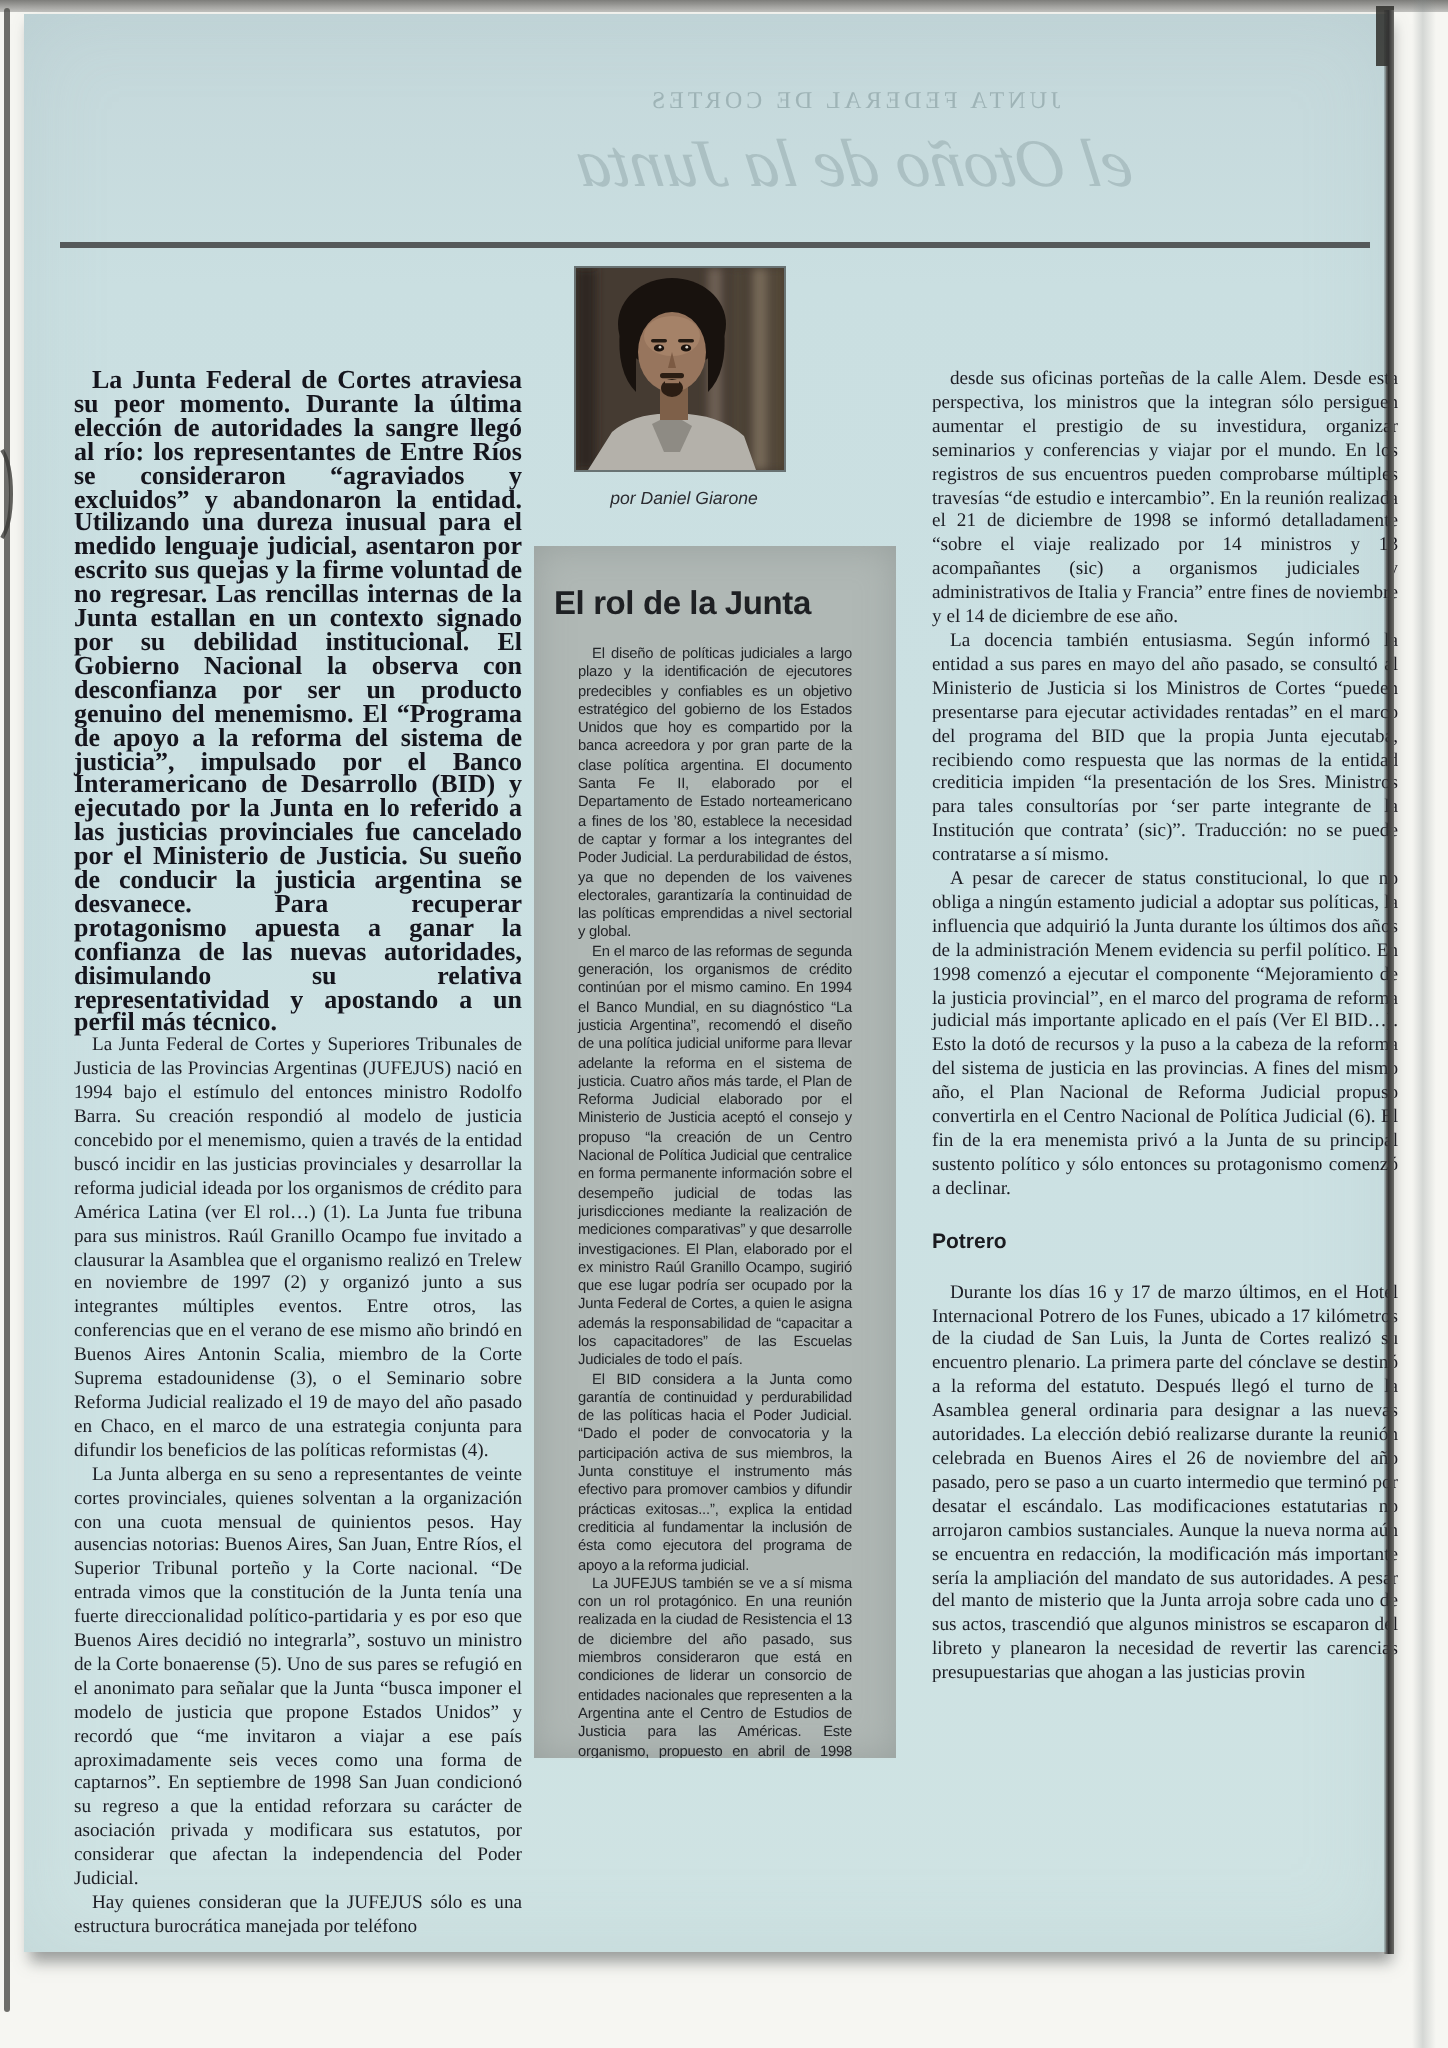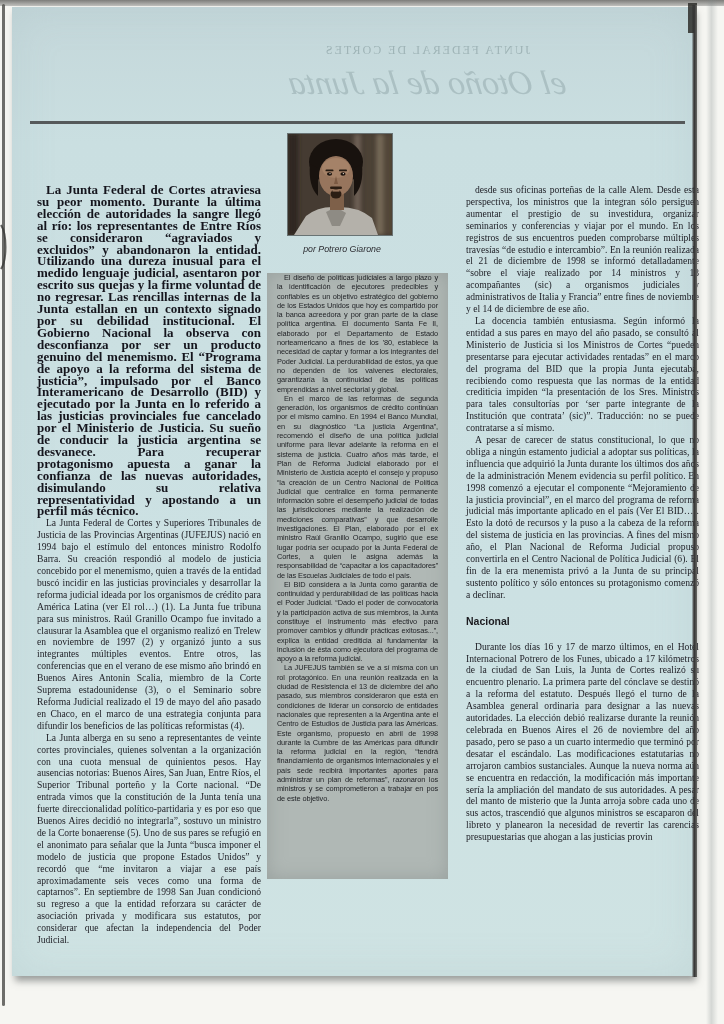--- a/index.html
+++ b/index.html
@@ -84,21 +84,21 @@
     position:absolute; left:255px; top:266px; width:181px; height:606px;
     background:#b0b8b5; overflow:hidden;
     box-shadow:inset 0 0 18px rgba(130,138,135,.5);
   }
   .sidebar-title {
     font-family:"Liberation Sans", sans-serif; font-weight:bold;
     font-size:16.5px; letter-spacing:-.2px; color:#1e2023;
     padding:20px 10px 10px 10px;
   }
   .sidebar-body {
-    padding:0 10px; text-align:justify;
+    padding:0 22px; text-align:justify;
     font-family:"Liberation Sans", sans-serif;
     font-size:7.4px; line-height:9.3px; letter-spacing:-.1px; color:#222428;
   }
   .sidebar-body p { text-indent:7px; }
 </style>
 </head>
 <body>
 
 <div class="scan">
 
@@ -112,20 +112,21 @@
       <div class="bleed-line1">JUNTA FEDERAL DE CORTES</div>
       <div class="bleed-line2">el Otoño de la Junta</div>
     </div>
 
     <div class="top-rule"></div>
 
     <div class="col col-left">
         <p>La Junta Federal de Cortes atraviesa su peor momento. Durante la última elección de autoridades la sangre llegó al río: los representantes de Entre Ríos se consideraron “agraviados y excluidos” y abandonaron la entidad. Utilizando una dureza inusual para el medido lenguaje judicial, asentaron por escrito sus quejas y la firme voluntad de no regresar. Las rencillas internas de la Junta estallan en un contexto signado por su debilidad institucional. El Gobierno Nacional la observa con desconfianza por ser un producto genuino del menemismo. El “Programa de apoyo a la reforma del sistema de justicia”, impulsado por el Banco Interamericano de Desarrollo (BID) y ejecutado por la Junta en lo referido a las justicias provinciales fue cancelado por el Ministerio de Justicia. Su sueño de conducir la justicia argentina se desvanece. Para recuperar protagonismo apuesta a ganar la confianza de las nuevas autoridades, disimulando su relativa representatividad y apostando a un perfil más técnico.</p>
         <p>La Junta Federal de Cortes y Superiores Tribunales de Justicia de las Provincias Argentinas (JUFEJUS) nació en 1994 bajo el estímulo del entonces ministro Rodolfo Barra. Su creación respondió al modelo de justicia concebido por el menemismo, quien a través de la entidad buscó incidir en las justicias provinciales y desarrollar la reforma judicial ideada por los organismos de crédito para América Latina (ver El rol…) (1). La Junta fue tribuna para sus ministros. Raúl Granillo Ocampo fue invitado a clausurar la Asamblea que el organismo realizó en Trelew en noviembre de 1997 (2) y organizó junto a sus integrantes múltiples eventos. Entre otros, las conferencias que en el verano de ese mismo año brindó en Buenos Aires Antonin Scalia, miembro de la Corte Suprema estadounidense (3), o el Seminario sobre Reforma Judicial realizado el 19 de mayo del año pasado en Chaco, en el marco de una estrategia conjunta para difundir los beneficios de las políticas reformistas (4).</p>
         <p>La Junta alberga en su seno a representantes de veinte cortes provinciales, quienes solventan a la organización con una cuota mensual de quinientos pesos. Hay ausencias notorias: Buenos Aires, San Juan, Entre Ríos, el Superior Tribunal porteño y la Corte nacional. “De entrada vimos que la constitución de la Junta tenía una fuerte direccionalidad político-partidaria y es por eso que Buenos Aires decidió no integrarla”, sostuvo un ministro de la Corte bonaerense (5). Uno de sus pares se refugió en el anonimato para señalar que la Junta “busca imponer el modelo de justicia que propone Estados Unidos” y recordó que “me invitaron a viajar a ese país aproximadamente seis veces como una forma de captarnos”. En septiembre de 1998 San Juan condicionó su regreso a que la entidad reforzara su carácter de asociación privada y modificara sus estatutos, por considerar que afectan la independencia del Poder Judicial.</p>
+        <p>Hay quienes consideran que la JUFEJUS sólo es una estructura burocrática manejada por teléfono</p>
       </div>
 
     <div class="photo">
       <svg width="104" height="101" viewBox="0 0 104 101">
         <defs>
           <filter id="blur1">
               <feGaussianBlur stdDeviation="2.2"></feGaussianBlur>
             </filter>
         </defs>
         <rect x="0" y="0" width="104" height="101" fill="#453b32"></rect>
@@ -155,38 +156,39 @@
         <circle cx="55.4" cy="39.6" r="0.7" fill="#d9d2c8"></circle>
         <rect x="37.5" y="35.5" width="8" height="1.8" rx="0.9" fill="#241a12"></rect>
         <rect x="51" y="35.5" width="8" height="1.8" rx="0.9" fill="#241a12"></rect>
 
         <path d="M48,42 L46,50 L50,50 Z" fill="#7c5a43"></path>
         <rect x="42" y="52.5" width="12" height="2.6" rx="1.3" fill="#2b1d13"></rect>
         <ellipse cx="48" cy="60" rx="5.5" ry="4.5" fill="#2b1d13"></ellipse>
         <rect x="44.5" y="56" width="7" height="1.6" fill="#97755d"></rect>
       </svg>
     </div>
-    <div class="caption">por Potrero Giarone</div>
+    <div class="caption">por Daniel Giarone</div>
 
     <div class="sidebar-box">
+      <div class="sidebar-title">El rol de la Junta</div>
       <div class="sidebar-body">
           <p>El diseño de políticas judiciales a largo plazo y la identificación de ejecutores predecibles y confiables es un objetivo estratégico del gobierno de los Estados Unidos que hoy es compartido por la banca acreedora y por gran parte de la clase política argentina. El documento Santa Fe II, elaborado por el Departamento de Estado norteamericano a fines de los ’80, establece la necesidad de captar y formar a los integrantes del Poder Judicial. La perdurabilidad de éstos, ya que no dependen de los vaivenes electorales, garantizaría la continuidad de las políticas emprendidas a nivel sectorial y global.</p>
           <p>En el marco de las reformas de segunda generación, los organismos de crédito continúan por el mismo camino. En 1994 el Banco Mundial, en su diagnóstico “La justicia Argentina”, recomendó el diseño de una política judicial uniforme para llevar adelante la reforma en el sistema de justicia. Cuatro años más tarde, el Plan de Reforma Judicial elaborado por el Ministerio de Justicia aceptó el consejo y propuso “la creación de un Centro Nacional de Política Judicial que centralice en forma permanente información sobre el desempeño judicial de todas las jurisdicciones mediante la realización de mediciones comparativas” y que desarrolle investigaciones. El Plan, elaborado por el ex ministro Raúl Granillo Ocampo, sugirió que ese lugar podría ser ocupado por la Junta Federal de Cortes, a quien le asigna además la responsabilidad de “capacitar a los capacitadores” de las Escuelas Judiciales de todo el país.</p>
           <p>El BID considera a la Junta como garantía de continuidad y perdurabilidad de las políticas hacia el Poder Judicial. “Dado el poder de convocatoria y la participación activa de sus miembros, la Junta constituye el instrumento más efectivo para promover cambios y difundir prácticas exitosas...”, explica la entidad crediticia al fundamentar la inclusión de ésta como ejecutora del programa de apoyo a la reforma judicial.</p>
           <p>La JUFEJUS también se ve a sí misma con un rol protagónico. En una reunión realizada en la ciudad de Resistencia el 13 de diciembre del año pasado, sus miembros consideraron que está en condiciones de liderar un consorcio de entidades nacionales que representen a la Argentina ante el Centro de Estudios de Justicia para las Américas. Este organismo, propuesto en abril de 1998 durante la Cumbre de las Américas para difundir la reforma judicial en la región, “tendrá financiamiento de organismos internacionales y el país sede recibirá importantes aportes para administrar un plan de reformas”, razonaron los ministros y se comprometieron a trabajar en pos de este objetivo.</p>
         </div>
     </div>
 
     <div class="col col-right">
       <div>
           <p>desde sus oficinas porteñas de la calle Alem. Desde esta perspectiva, los ministros que la integran sólo persiguen aumentar el prestigio de su investidura, organizar seminarios y conferencias y viajar por el mundo. En los registros de sus encuentros pueden comprobarse múltiples travesías “de estudio e intercambio”. En la reunión realizada el 21 de diciembre de 1998 se informó detalladamente “sobre el viaje realizado por 14 ministros y 13 acompañantes (sic) a organismos judiciales y administrativos de Italia y Francia” entre fines de noviembre y el 14 de diciembre de ese año.</p>
           <p>La docencia también entusiasma. Según informó la entidad a sus pares en mayo del año pasado, se consultó al Ministerio de Justicia si los Ministros de Cortes “pueden presentarse para ejecutar actividades rentadas” en el marco del programa del BID que la propia Junta ejecutaba, recibiendo como respuesta que las normas de la entidad crediticia impiden “la presentación de los Sres. Ministros para tales consultorías por ‘ser parte integrante de la Institución que contrata’ (sic)”. Traducción: no se puede contratarse a sí mismo.</p>
           <p>A pesar de carecer de status constitucional, lo que no obliga a ningún estamento judicial a adoptar sus políticas, la influencia que adquirió la Junta durante los últimos dos años de la administración Menem evidencia su perfil político. En 1998 comenzó a ejecutar el componente “Mejoramiento de la justicia provincial”, en el marco del programa de reforma judicial más importante aplicado en el país (Ver El BID…). Esto la dotó de recursos y la puso a la cabeza de la reforma del sistema de justicia en las provincias. A fines del mismo año, el Plan Nacional de Reforma Judicial propuso convertirla en el Centro Nacional de Política Judicial (6). El fin de la era menemista privó a la Junta de su principal sustento político y sólo entonces su protagonismo comenzó a declinar.</p>
         </div>
-      <div class="subhead">Nacional</div>
+      <div class="subhead">Potrero</div>
       <div>
           <p>Durante los días 16 y 17 de marzo últimos, en el Hotel Internacional Potrero de los Funes, ubicado a 17 kilómetros de la ciudad de San Luis, la Junta de Cortes realizó su encuentro plenario. La primera parte del cónclave se destinó a la reforma del estatuto. Después llegó el turno de la Asamblea general ordinaria para designar a las nuevas autoridades. La elección debió realizarse durante la reunión celebrada en Buenos Aires el 26 de noviembre del año pasado, pero se paso a un cuarto intermedio que terminó por desatar el escándalo. Las modificaciones estatutarias no arrojaron cambios sustanciales. Aunque la nueva norma aún se encuentra en redacción, la modificación más importante sería la ampliación del mandato de sus autoridades. A pesar del manto de misterio que la Junta arroja sobre cada uno de sus actos, trascendió que algunos ministros se escaparon del libreto y planearon la necesidad de revertir las carencias presupuestarias que ahogan a las justicias provin</p>
         </div>
     </div>
 
   </div>
 
   <div class="page-edge-right-top"></div>
   <div class="page-edge-right"></div>
 

